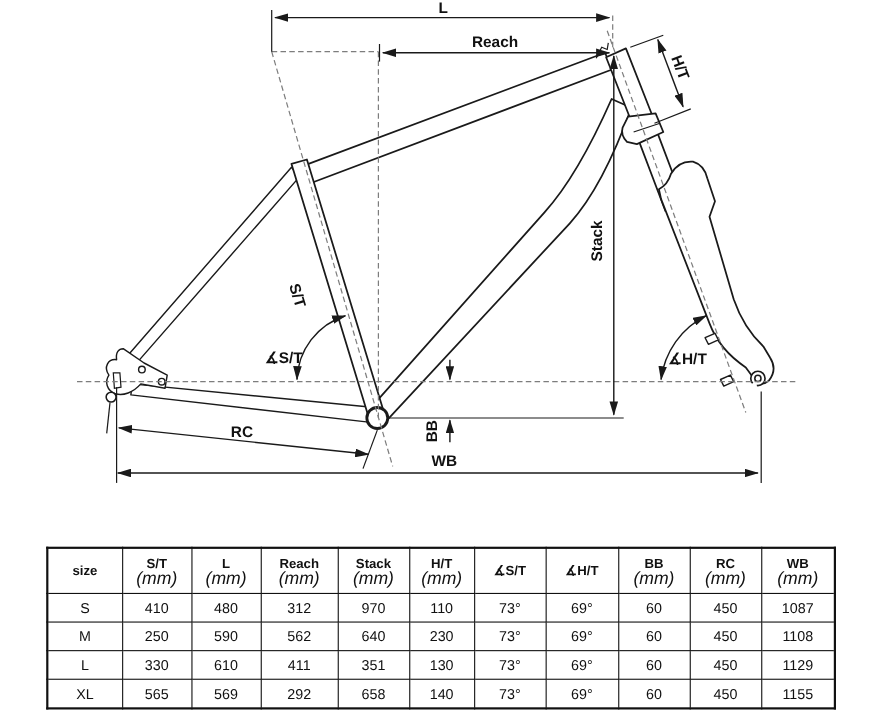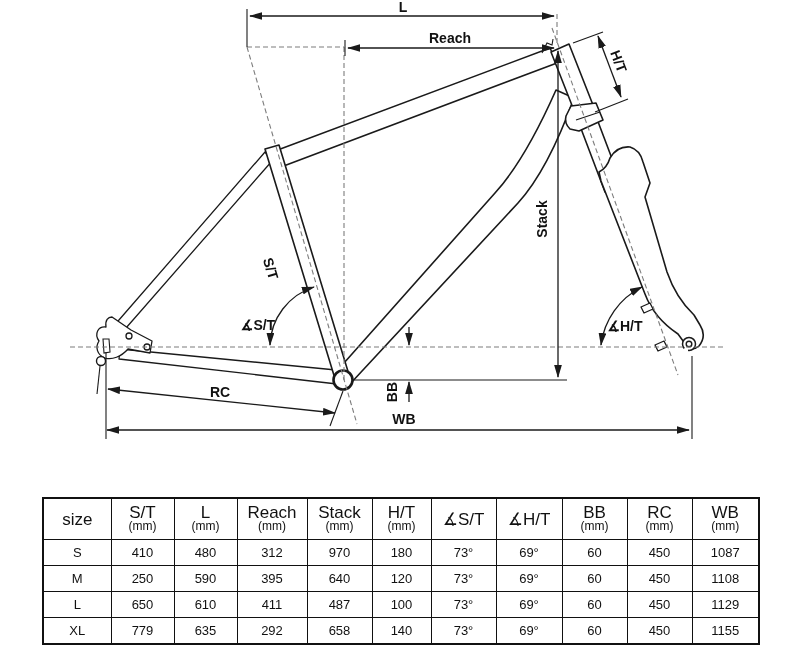--- a/index.html
+++ b/index.html
@@ -10,22 +10,22 @@
   .tube{fill:#ffffff;stroke:#1a1a1a;stroke-width:1.6;stroke-linejoin:round;}
   .thin{fill:#ffffff;stroke:#1a1a1a;stroke-width:1.3;stroke-linejoin:round;}
   .dim{stroke:#1a1a1a;stroke-width:1.3;fill:none;}
   .ext{stroke:#1a1a1a;stroke-width:1.1;fill:none;}
   .dash{stroke:#7d7d7d;stroke-width:1.1;fill:none;stroke-dasharray:5 3;}
   #geo-table-wrap{position:absolute;left:42px;top:497px;}
   table.geo{border-collapse:collapse;table-layout:fixed;width:716px;border:2px solid #111;}
   table.geo th,table.geo td{border:1px solid #111;text-align:center;vertical-align:middle;padding:0;color:#111;}
   table.geo th{height:40px;font-size:13px;}
   table.geo td{height:25px;font-size:13px;font-weight:normal;}
-  .cn{font-weight:normal;font-size:17px;line-height:15px;}
-  .cu{font-weight:normal;font-size:12px;line-height:13px;}
+  .cn{font-weight:bold;font-size:12px;line-height:15px;}
+  .cu{font-weight:normal;font-size:16px;line-height:13px;font-style:italic;}
 </style>
 </head>
 <body>
 
 <svg id="diagram" width="800" height="492" viewBox="0 0 800 492" xmlns="http://www.w3.org/2000/svg">
   <defs>
     <marker id="arw" viewBox="0 0 10 6" refX="9.3" refY="3" markerUnits="userSpaceOnUse" markerWidth="13" markerHeight="8" orient="auto-start-reverse">
       <path d="M0,0 L10,3 L0,6 Z" fill="#1a1a1a"></path>
     </marker>
   </defs>
@@ -170,57 +170,57 @@
           </th>
         </tr>
       </thead>
     <tbody>
         <tr>
           <td>S</td>
           <td>410</td>
           <td>480</td>
           <td>312</td>
           <td>970</td>
-          <td>180</td>
+          <td>110</td>
           <td>73°</td>
           <td>69°</td>
           <td>60</td>
           <td>450</td>
           <td>1087</td>
         </tr>
         <tr>
           <td>M</td>
           <td>250</td>
           <td>590</td>
-          <td>395</td>
+          <td>562</td>
           <td>640</td>
-          <td>120</td>
+          <td>230</td>
           <td>73°</td>
           <td>69°</td>
           <td>60</td>
           <td>450</td>
           <td>1108</td>
         </tr>
         <tr>
           <td>L</td>
-          <td>650</td>
+          <td>330</td>
           <td>610</td>
           <td>411</td>
-          <td>487</td>
-          <td>100</td>
+          <td>351</td>
+          <td>130</td>
           <td>73°</td>
           <td>69°</td>
           <td>60</td>
           <td>450</td>
           <td>1129</td>
         </tr>
         <tr>
           <td>XL</td>
-          <td>779</td>
-          <td>635</td>
+          <td>565</td>
+          <td>569</td>
           <td>292</td>
           <td>658</td>
           <td>140</td>
           <td>73°</td>
           <td>69°</td>
           <td>60</td>
           <td>450</td>
           <td>1155</td>
         </tr>
       </tbody>

